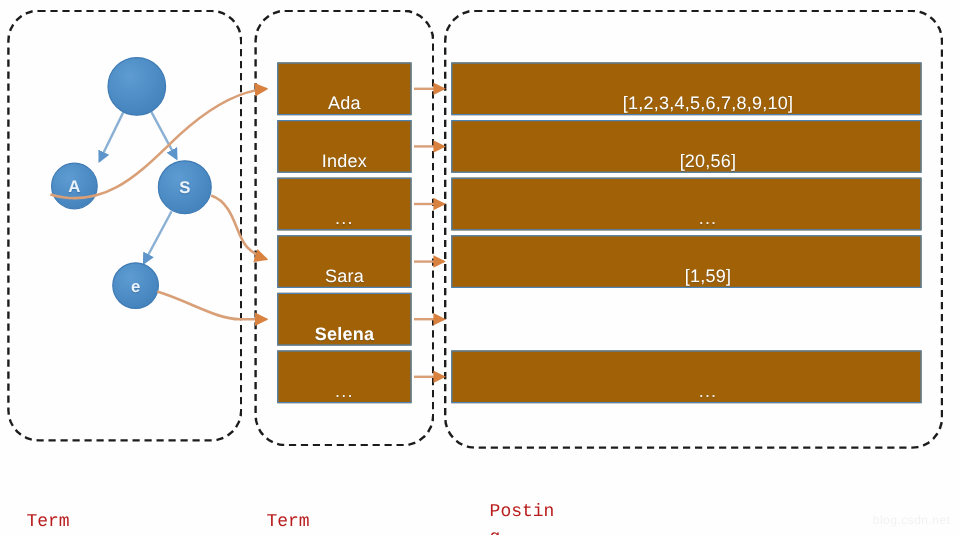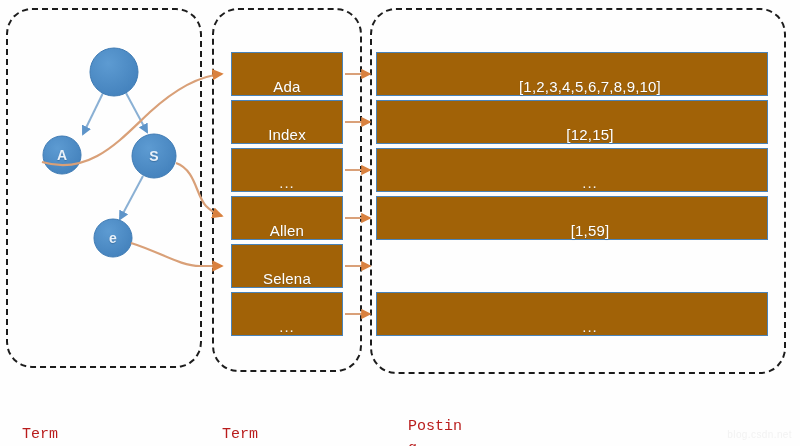--- a/index.html
+++ b/index.html
@@ -173,34 +173,34 @@
   <div class="cell cell-term" style="top:52px;">
       <span>Ada</span>
     </div>
   <div class="cell cell-term" style="top:100px;">
       <span>Index</span>
     </div>
   <div class="cell cell-term" style="top:148px;">
       <span class="ellipsis">...</span>
     </div>
   <div class="cell cell-term" style="top:196px;">
-      <span>Allen</span>
-    </div>
-  <div class="cell cell-term" style="top:244px;">
+      <span>Sara</span>
+    </div>
+  <div class="cell cell-term" style="top:244px;font-weight:bold;">
       <span>Selena</span>
     </div>
   <div class="cell cell-term" style="top:292px;">
       <span class="ellipsis">...</span>
     </div>
 
   <div class="cell cell-post" style="top:52px;">
       <span>[1,2,3,4,5,6,7,8,9,10]</span>
     </div>
   <div class="cell cell-post" style="top:100px;">
-      <span>[12,15]</span>
+      <span>[20,56]</span>
     </div>
   <div class="cell cell-post" style="top:148px;">
       <span class="ellipsis">...</span>
     </div>
   <div class="cell cell-post" style="top:196px;">
       <span>[1,59]</span>
     </div>
   <div class="cell cell-post" style="top:292px;">
       <span class="ellipsis">...</span>
     </div>

